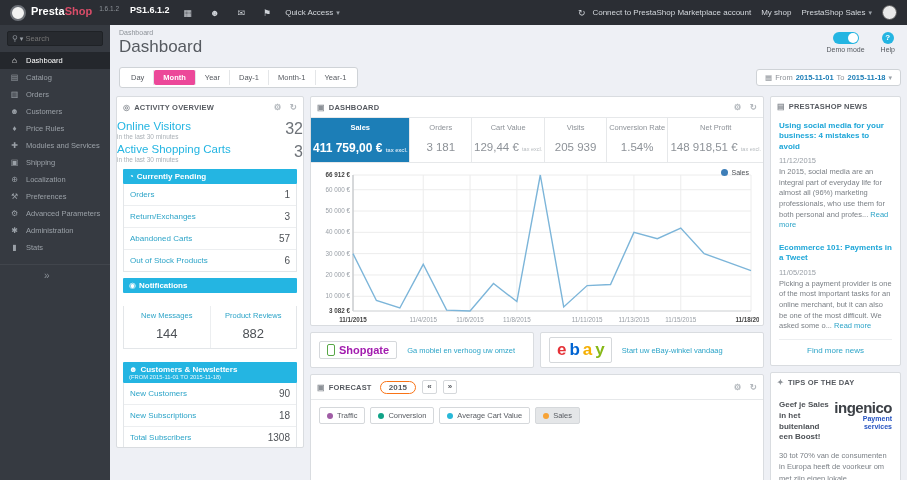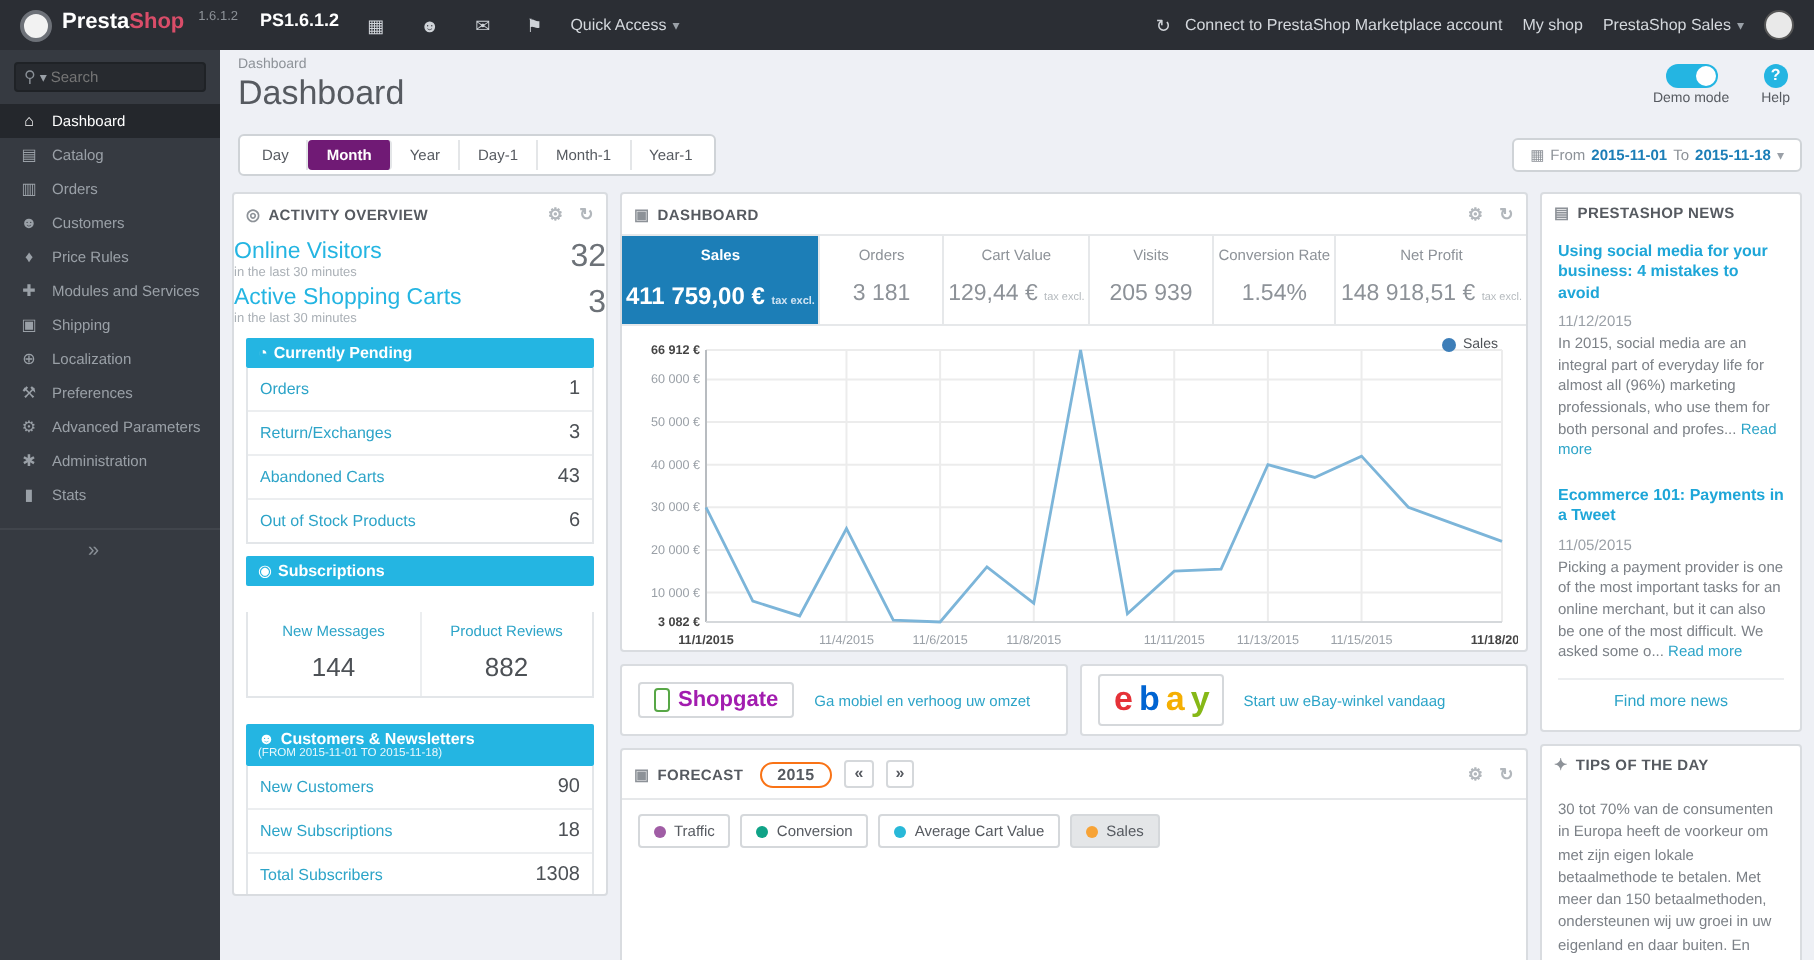--- a/index.html
+++ b/index.html
@@ -36,21 +36,21 @@
   .page-title{font-size:17px;font-weight:normal;color:#565a60;margin-left:3px}
   .hdr-tools{margin-left:auto;display:flex;gap:16px;text-align:center;font-size:7px;color:#565a60;padding:4px 6px 0 0}
   .toggle{width:26px;height:12px;background:#24b5e2;border-radius:6px;position:relative;margin:0 auto 2px;cursor:pointer}
   .knob{position:absolute;right:1px;top:1px;width:10px;height:10px;background:#fff;border-radius:50%}
   .help-circle{width:12px;height:12px;border-radius:50%;background:#24b5e2;color:#fff;font-size:8px;font-weight:bold;line-height:12px;margin:0 auto 2px;cursor:pointer}
   
   .filters{display:flex;align-items:center;margin:10px 0 8px 3px}
   .btn-group{display:flex;background:#fff;border:1px solid #cfd3d7;border-radius:3px;padding:2px}
   .range-btn{border:none;background:#fff;border-right:1px solid #e4e6e8;padding:3px 9px;font-size:7.5px;color:#565a60;cursor:pointer;font-family:"Liberation Sans",sans-serif}
   .range-btn:last-child{border-right:none}
-  .range-btn.active{background:#701a75;color:#fff;border-radius:2px;font-weight:bold}
+  .range-btn.active{background:#ec4899;color:#fff;border-radius:2px;font-weight:bold}
   .date-pill{margin-left:auto;border:1px solid #cfd3d7;background:#fff;border-radius:3px;padding:3px 8px;font-size:7.5px;color:#8d9298;display:flex;gap:3px;align-items:center;cursor:pointer}
   .date-pill b{color:#1c7eb7}
   
   .cols{display:flex;gap:6px;align-items:flex-start}
   .col-l{width:188px;flex:none}
   .col-c{flex:1;min-width:0}
   .col-r{width:131px;flex:none}
   .panel{background:#fff;border:1px solid #d9dce0;border-radius:2px}
   .phead{display:flex;align-items:center;gap:4px;padding:5px 6px;font-size:7.5px;font-weight:bold;color:#565a60;letter-spacing:.2px}
   .picon{color:#8d9298;font-size:8px}
@@ -307,29 +307,29 @@
                 <span class="rv">1</span>
               </div>
 
               <div class="row">
                 <span class="rl">Return/Exchanges</span>
                 <span class="rv">3</span>
               </div>
 
               <div class="row">
                 <span class="rl">Abandoned Carts</span>
-                <span class="rv">43</span>
+                <span class="rv">57</span>
               </div>
 
               <div class="row">
                 <span class="rl">Out of Stock Products</span>
                 <span class="rv">6</span>
               </div>
             </div>
-          <div class="sbar"><span class="bicon">◉</span><span>Subscriptions</span></div>
+          <div class="sbar"><span class="bicon">◉</span><span>Notifications</span></div>
           <div class="cells">
 
               <div class="cell">
                 <div class="cl">New Messages</div>
                 <div class="cv">144</div>
               </div>
 
               <div class="cell">
                 <div class="cl">Product Reviews</div>
                 <div class="cv">882</div>
@@ -522,18 +522,25 @@
             </div>
           <div class="hr"></div>
           <span class="more">Find more news</span>
         </div>
 
         <div class="panel tips">
           <div class="phead">
             <span class="picon">✦</span>
             <span>TIPS OF THE DAY</span>
           </div>
+          <div class="tips-top">
+            <div class="headline">Geef je Sales in het buitenland een Boost!</div>
+            <div class="ing">
+              <div class="ing-name">ingenico</div>
+              <div class="ing-sub">Payment services</div>
+            </div>
+          </div>
           <div class="tips-body">30 tot 70% van de consumenten in Europa heeft de voorkeur om met zijn eigen lokale betaalmethode te betalen. Met meer dan 150 betaalmethoden, ondersteunen wij uw groei in uw eigenland en daar buiten. En zelfs beter: u kun de belangrijke betaalmethoden activeren met een</div>
         </div>
       </div>
     </div>
   </div>
 </div>
 
 </body></html>

